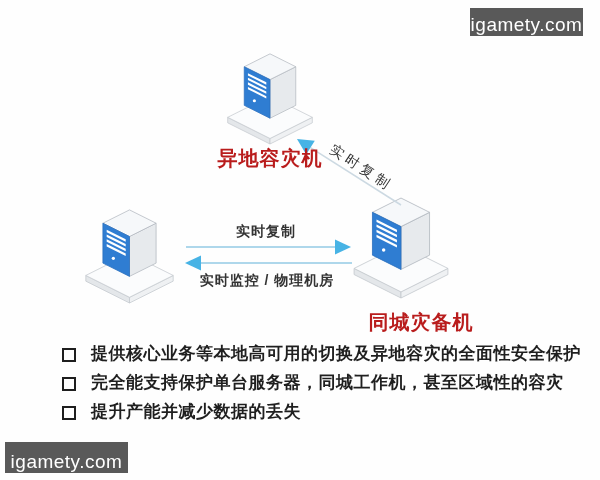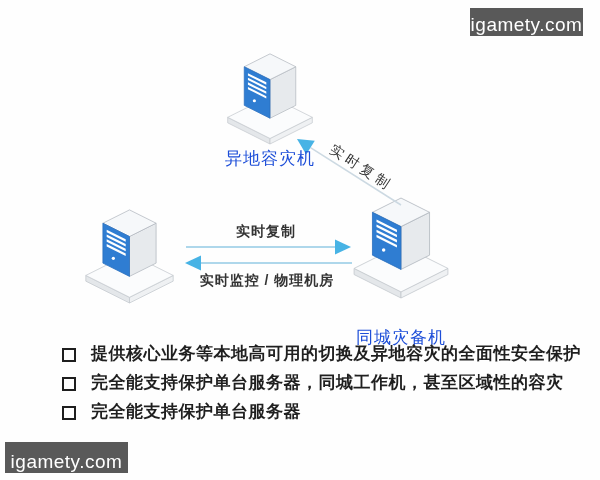--- a/index.html
+++ b/index.html
@@ -3,32 +3,32 @@
 <meta charset="utf-8">
 <style>
   html,body{margin:0;padding:0;background:#fff;}
   .stage{
     position:relative;width:600px;height:480px;background:#fefefe;overflow:hidden;
     font-family:"Liberation Sans","DejaVu Sans",sans-serif;
   }
   .gfx{position:absolute;left:0;top:0;}
   .node-label{
     position:absolute;transform:translate(-50%,-50%);
-    font-size:17px;font-weight:400;color:#1d4ed8;white-space:nowrap;letter-spacing:1px;
+    font-size:20px;font-weight:700;color:#b91c1c;white-space:nowrap;letter-spacing:1px;
   }
   .link-label{
     position:absolute;transform:translate(-50%,-50%);
     font-size:14px;font-weight:600;color:#333;white-space:nowrap;letter-spacing:1px;
   }
   .link-label.diag{
     transform:translate(-50%,-50%) rotate(33deg);letter-spacing:4px;font-weight:500;
   }
   #lbl-remote{left:270px;top:158px;}
   #lbl-work{left:128px;top:312px;}
-  #lbl-backup{left:401px;top:322px;margin-top:15px;}
+  #lbl-backup{left:421px;top:322px;}
   #ll-rep-h{left:266px;top:232px;}
   #ll-monitor{left:267px;top:281px;}
   #ll-rep-d{left:361px;top:168px;}
   .bullets{
     position:absolute;left:62px;top:344px;width:510px;
     list-style:none;margin:0;padding:0;
   }
   .bullets li{display:flex;align-items:center;margin-bottom:10px;font-family:Liberation Serif, serif;}
   .bullet-sq{
     flex:none;width:10px;height:10px;border:2.5px solid #1e1e1e;
@@ -107,21 +107,21 @@
     <li>
       <span class="bullet-sq"></span>
       <span class="bullet-text">提供核心业务等本地高可用的切换及异地容灾的全面性安全保护</span>
     </li>
     <li>
       <span class="bullet-sq"></span>
       <span class="bullet-text">完全能支持保护单台服务器，同城工作机，甚至区域性的容灾</span>
     </li>
     <li>
       <span class="bullet-sq"></span>
-      <span class="bullet-text">完全能支持保护单台服务器</span>
+      <span class="bullet-text">提升产能并减少数据的丢失</span>
     </li>
   </ul>
 
   <div class="wm wm-bottom">
     <span>igamety.com</span>
   </div>
 
 </div>
 
 </body></html>

